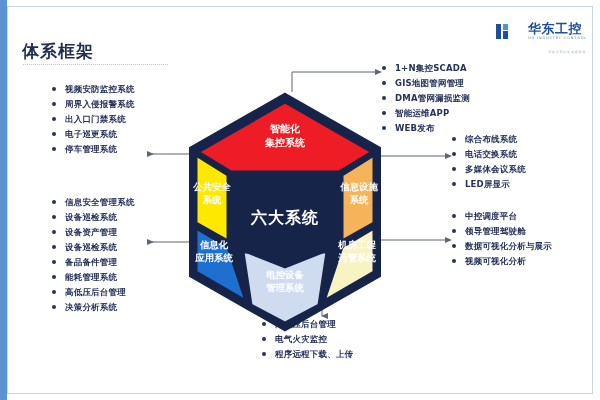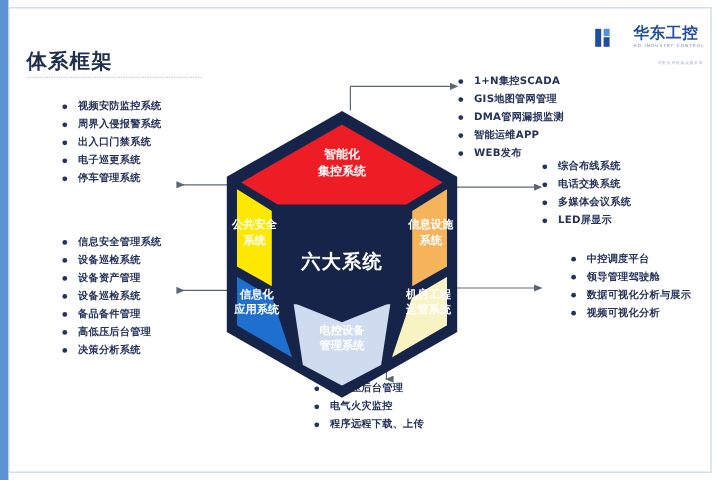--- a/index.html
+++ b/index.html
@@ -67,21 +67,21 @@
     background:#25325a;flex:0 0 auto;margin-right:9px;
   }
   .bullet-label{
     font-size:8.5px;color:#25325a;font-weight:bold;
     letter-spacing:.2px;line-height:12px;
   }
   #list-public-security{left:52px;top:83px;}
   #list-info-app{left:52px;top:196px;}
   #list-intelligent{left:382px;top:62px;}
   #list-info-facility{left:452px;top:133px;}
-  #list-room-ops{left:476px;top:210px;}
+  #list-room-ops{left:452px;top:210px;}
   #list-electric{left:262px;top:318px;}
   
   #hex-wrap{
     position:absolute;left:185px;top:92px;width:200px;height:240px;
   }
   #hex-svg{display:block;}
   .seg-text{
     font-family:"DejaVu Sans","Liberation Sans",sans-serif;
     font-weight:bold;fill:#ffffff;
     text-anchor:middle;
@@ -156,20 +156,24 @@
         <span class="bullet-dot"></span>
         <span class="bullet-label">设备资产管理</span>
       </div>
       <div class="bullet-row">
         <span class="bullet-dot"></span>
         <span class="bullet-label">设备巡检系统</span>
       </div>
       <div class="bullet-row">
         <span class="bullet-dot"></span>
         <span class="bullet-label">备品备件管理</span>
+      </div>
+      <div class="bullet-row">
+        <span class="bullet-dot"></span>
+        <span class="bullet-label">能耗管理系统</span>
       </div>
       <div class="bullet-row">
         <span class="bullet-dot"></span>
         <span class="bullet-label">高低压后台管理</span>
       </div>
       <div class="bullet-row">
         <span class="bullet-dot"></span>
         <span class="bullet-label">决策分析系统</span>
       </div>
     </div>

